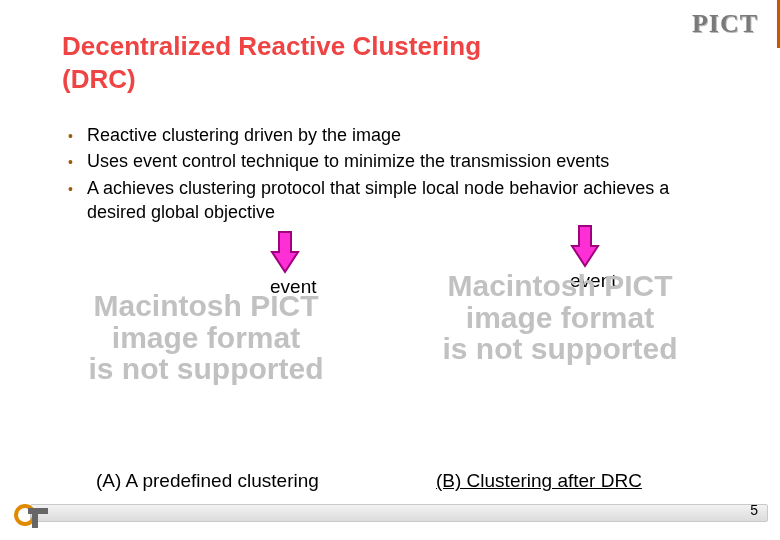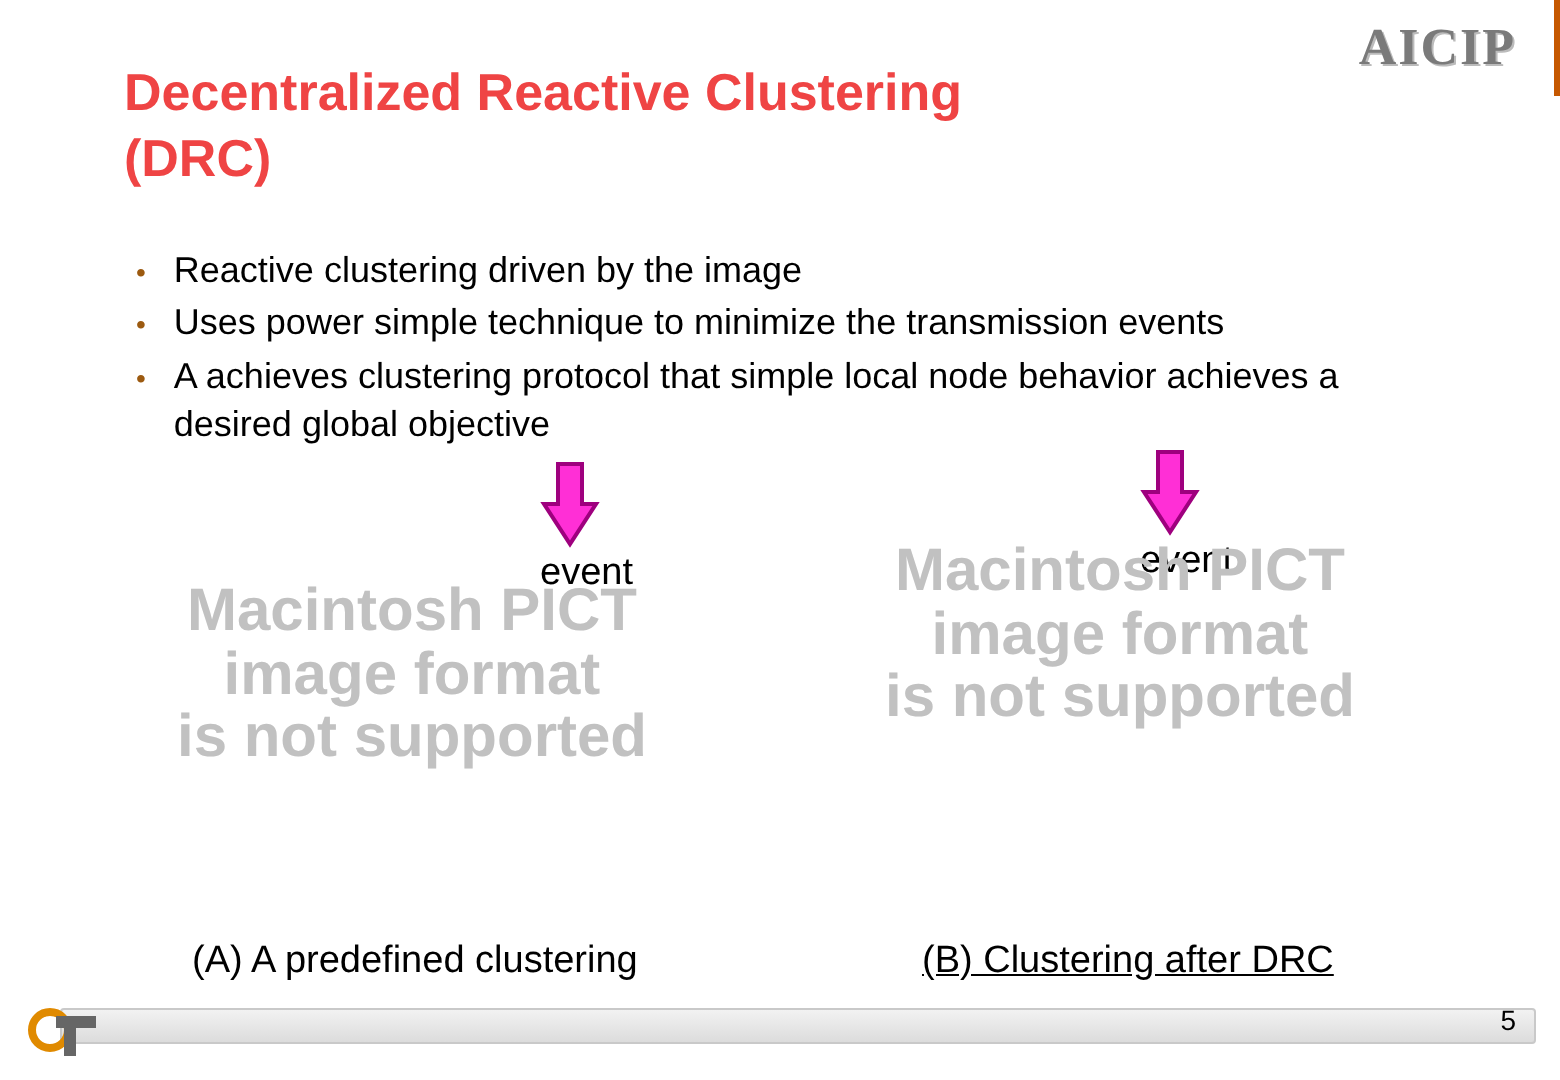--- a/index.html
+++ b/index.html
@@ -92,21 +92,21 @@
   }
   .ph-left { left: 36px; top: 0; font-size: 30px; width: 340px; }
   .ph-right { left: 390px; top: -20px; font-size: 30px; width: 340px; }
   .captions {
     position: relative;
     margin-top: 30px;
     font-size: 19px;
     color: #000;
   }
   .caption-a { position: absolute; left: 96px; }
-  .caption-b { position: absolute; left: 436px; text-decoration: underline; margin-left: 25px; }
+  .caption-b { position: absolute; left: 436px; text-decoration: underline; }
   .foot-bar {
     position: absolute;
     left: 30px;
     right: 12px;
     bottom: 18px;
     height: 18px;
     background: linear-gradient(#f2f2f2, #dcdcdc);
     border: 1px solid #c9c9c9;
     border-radius: 2px;
   }
@@ -141,36 +141,36 @@
     background: #c65800;
   }
 </style>
 </head>
 <body>
 
 <div class="slide">
   <div class="accent-line"></div>
 
   <div class="header-logo">
-    <div>AICIP</div>
+    <div>PICT</div>
   </div>
 
   <div class="title">Decentralized Reactive Clustering (DRC)</div>
 
   <div class="bullets">
     <div class="bullet-row">
       <div class="bullet-mark">•</div>
       <div class="bullet-text">
         <span></span><span class="u">Reactive</span><span> clustering driven by the image</span>
       </div>
     </div>
     <div class="bullet-row">
       <div class="bullet-mark">•</div>
       <div class="bullet-text">
-        <span>Uses </span><span class="u">power simple technique</span><span> to minimize the transmission events</span>
+        <span>Uses </span><span class="u">event control technique</span><span> to minimize the transmission events</span>
       </div>
     </div>
     <div class="bullet-row">
       <div class="bullet-mark">•</div>
       <div class="bullet-text">
         <span>A </span><span class="u">achieves</span><span> clustering protocol that simple local node behavior achieves a desired global objective</span>
       </div>
     </div>
   </div>
 

